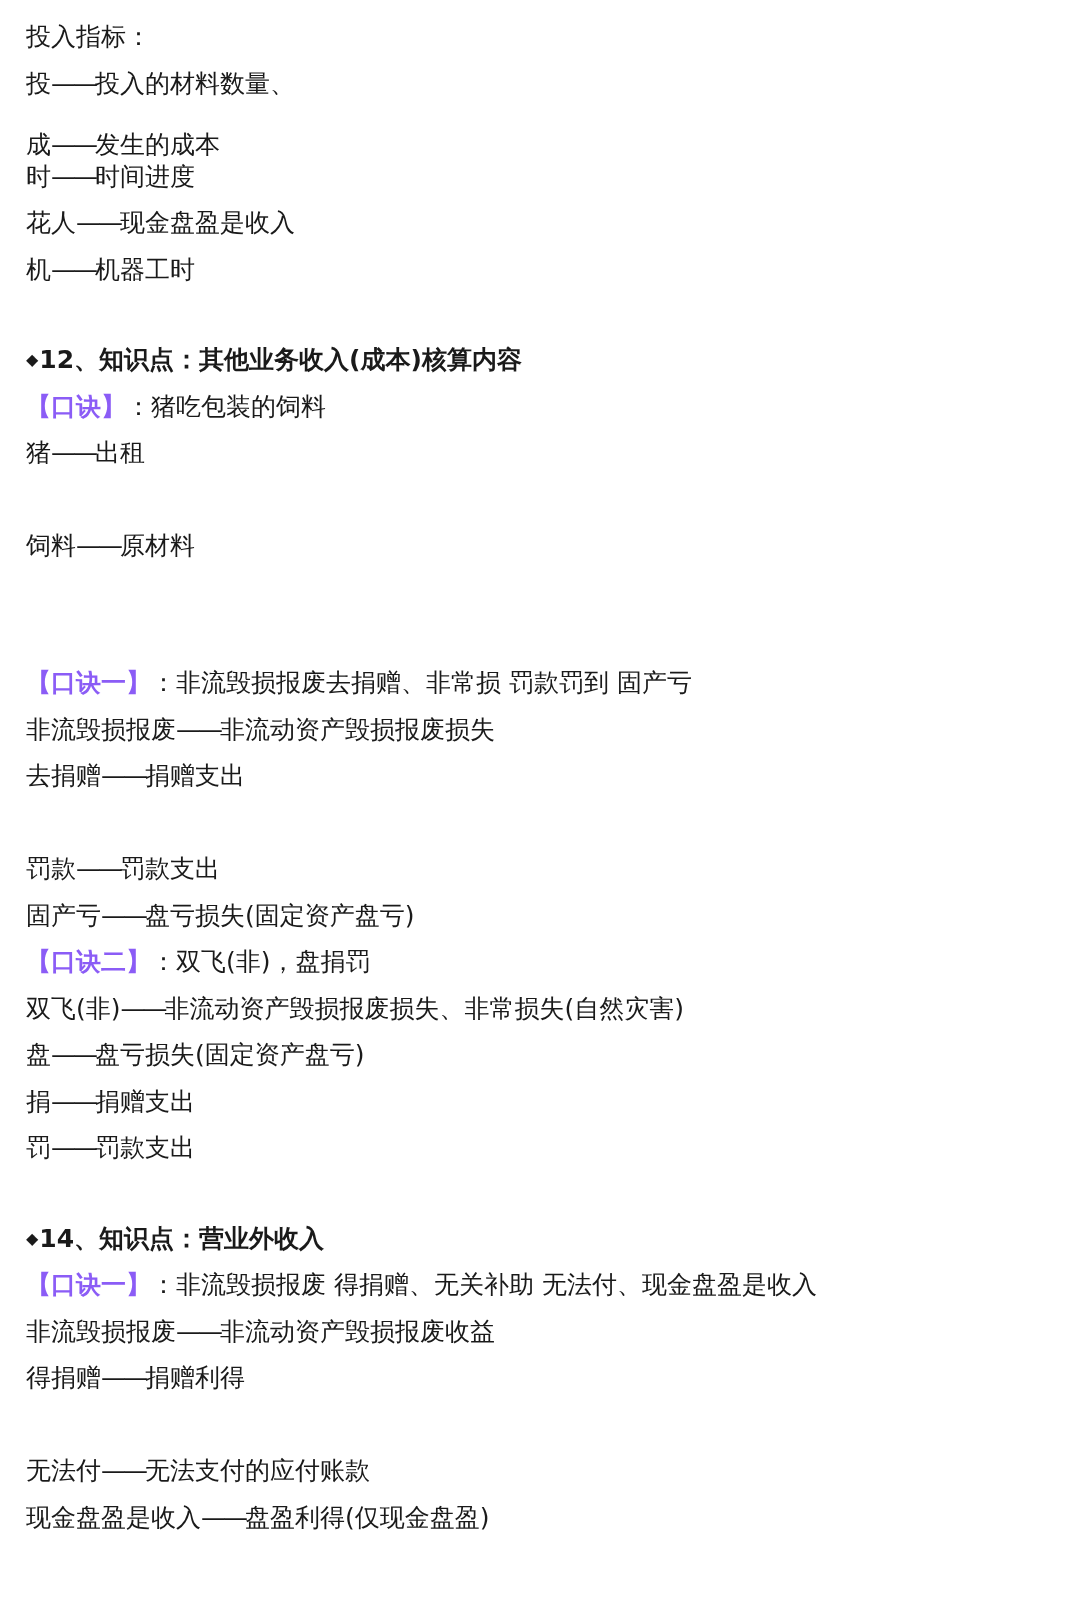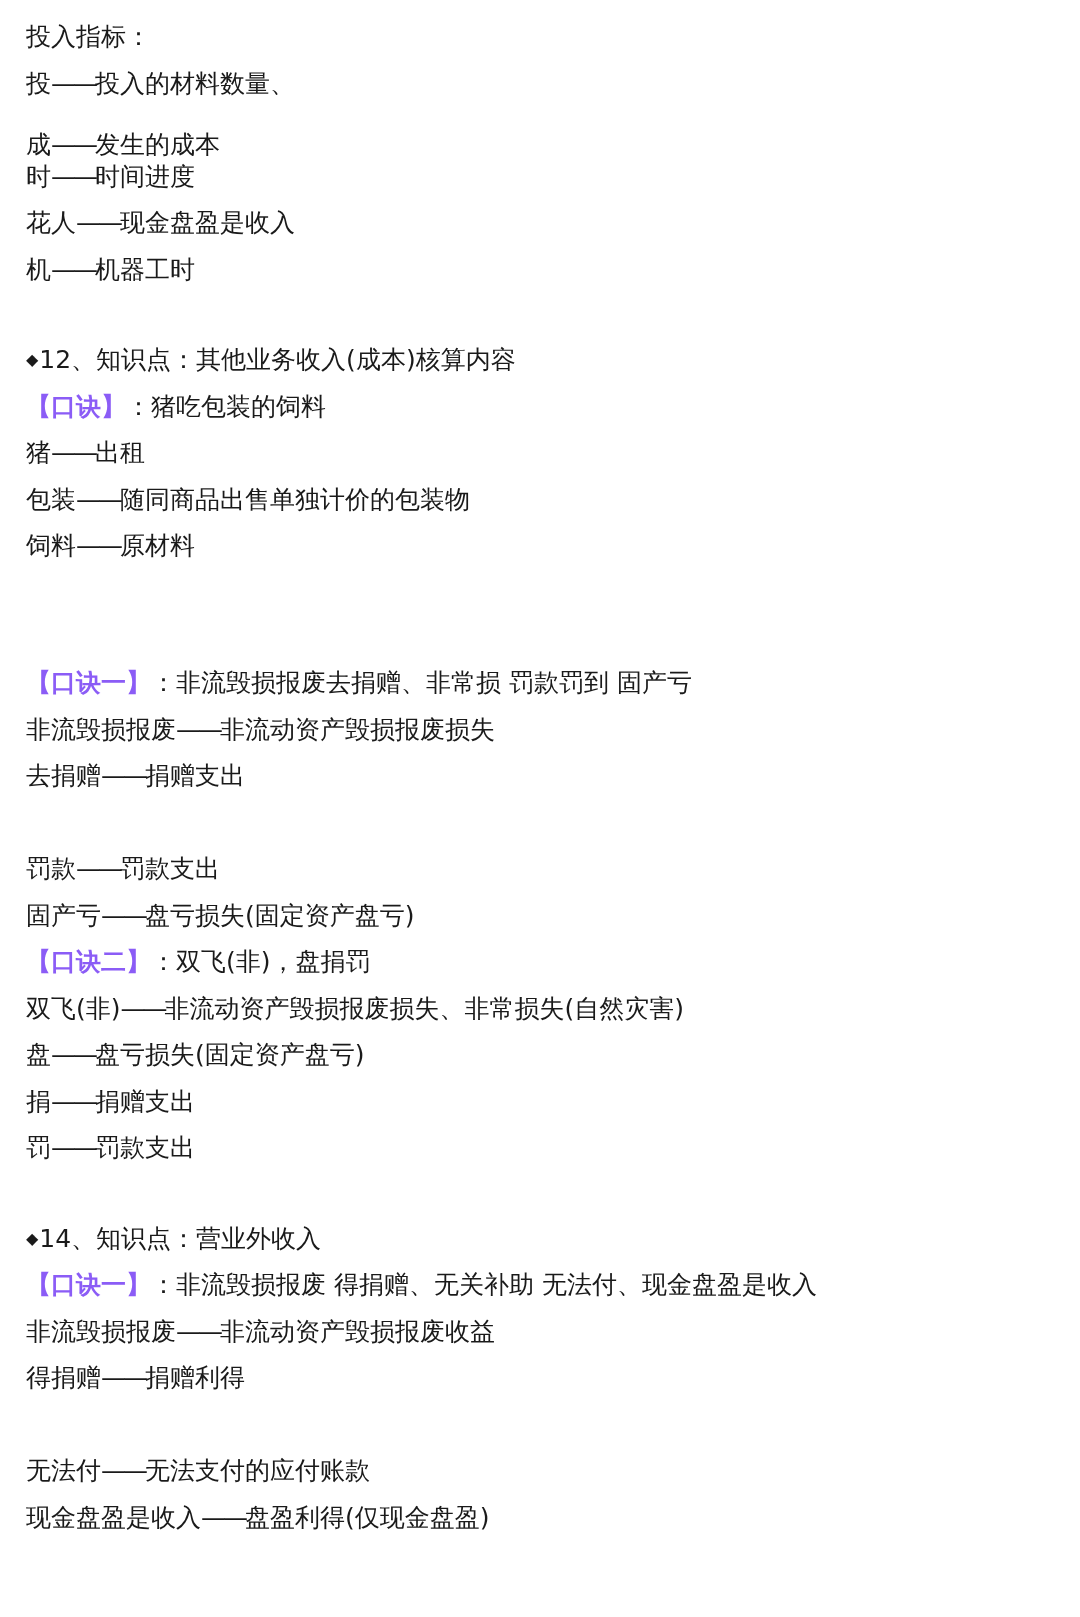--- a/index.html
+++ b/index.html
@@ -7,42 +7,41 @@
     width: 1080px; height: 1617px; overflow: hidden;
     font-family: "DejaVu Sans", "Liberation Sans", sans-serif;
     color: #1a1a1a;
   }
   .page { position: relative; width: 960px; height: 1617px; text-align: center; }
   .line {
     position: absolute; left: 26px;
     font-size: 25px; line-height: 34px; height: 34px;
     white-space: nowrap; letter-spacing: 0px;
   }
-  .heading { font-weight: normal; font-size: 25px; }
+  .heading { font-weight: bold; font-size: 25px; }
   .heading .diamond { font-size: 16px; vertical-align: 3px; margin-right: 1px; }
   .mnemonic-tag { color: #8b5cf6; font-weight: bold; }
   .sep { letter-spacing: -3px; }
 </style>
 </head>
 <body>
 
 <div class="page">
 
   <div class="line" style="top:20px">投入指标：</div>
 
   <div class="line" style="top:67px"><span>投</span><span class="sep">——</span><span>投入的材料数量、</span></div>
   <div class="line" style="top:128px"><span>成</span><span class="sep">——</span><span>发生的成本</span></div>
   <div class="line" style="top:160px"><span>时</span><span class="sep">——</span><span>时间进度</span></div>
   <div class="line" style="top:206px"><span>花人</span><span class="sep">——</span><span>现金盘盈是收入</span></div>
   <div class="line" style="top:253px"><span>机</span><span class="sep">——</span><span>机器工时</span></div>
 
   <div class="line heading" style="top:343px"><span class="diamond">◆</span><span>12、知识点：其他业务收入(成本)核算内容</span></div>
   <div class="line" style="top:390px"><span class="mnemonic-tag">【口诀】</span><span>：猪吃包装的饲料</span></div>
   <div class="line" style="top:436px"><span>猪</span><span class="sep">——</span><span>出租</span></div>
-  <div class="line" style="top:483px"><span>包装</span><span class="sep">——</span><span>随同商品出售单独计价的包装物</span></div>
   <div class="line" style="top:529px"><span>饲料</span><span class="sep">——</span><span>原材料</span></div>
 
   <div class="line" style="top:666px"><span class="mnemonic-tag">【口诀一】</span><span>：非流毁损报废去捐赠、非常损 罚款罚到 固产亏</span></div>
   <div class="line" style="top:713px"><span>非流毁损报废</span><span class="sep">——</span><span>非流动资产毁损报废损失</span></div>
   <div class="line" style="top:759px"><span>去捐赠</span><span class="sep">——</span><span>捐赠支出</span></div>
   <div class="line" style="top:852px"><span>罚款</span><span class="sep">——</span><span>罚款支出</span></div>
   <div class="line" style="top:899px"><span>固产亏</span><span class="sep">——</span><span>盘亏损失(固定资产盘亏)</span></div>
 
   <div class="line" style="top:945px"><span class="mnemonic-tag">【口诀二】</span><span>：双飞(非)，盘捐罚</span></div>
   <div class="line" style="top:992px"><span>双飞(非)</span><span class="sep">——</span><span>非流动资产毁损报废损失、非常损失(自然灾害)</span></div>

